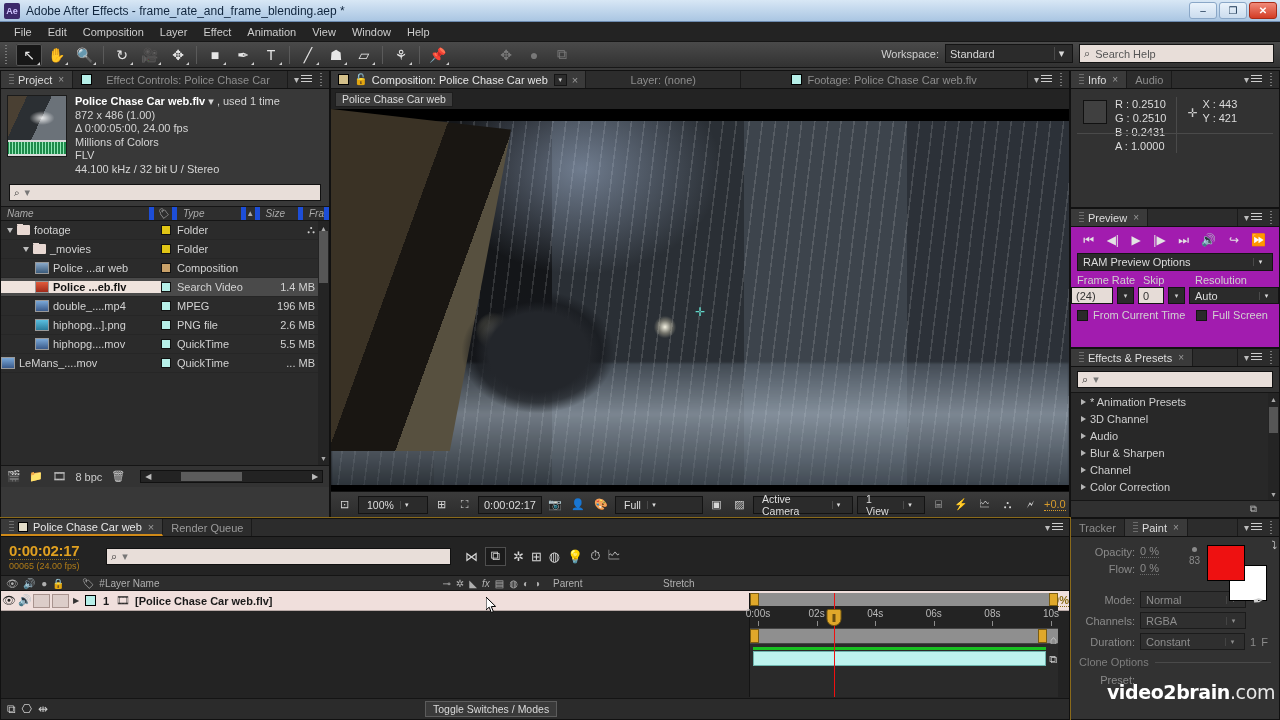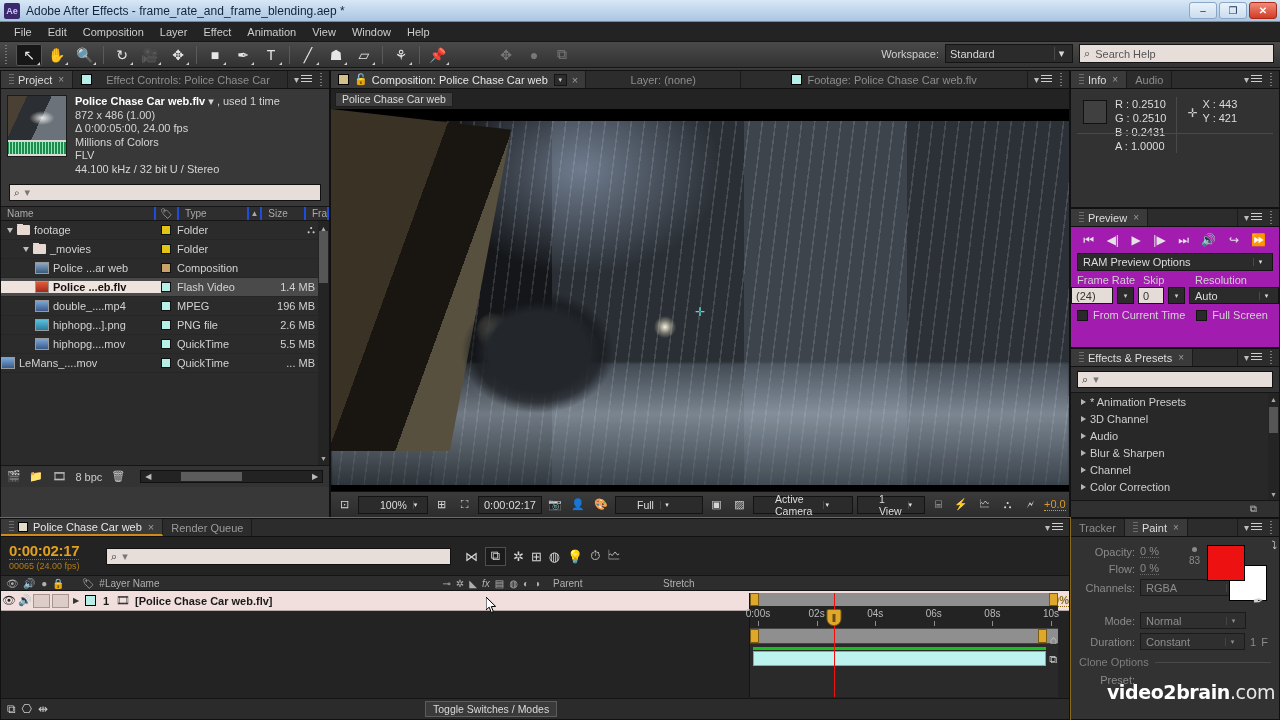--- a/index.html
+++ b/index.html
@@ -86,21 +86,21 @@
   .proj-thumb .aud::after{content:"";position:absolute;left:0;right:0;top:2px;height:12px;
     background:repeating-linear-gradient(to right,#1e8a4b 0 1px,#8fe8b5 1px 2px,#1e8a4b 2px 3px);}
   .proj-meta{font-size:11px;line-height:13.5px;color:#d4d4d4;}
   .proj-meta .nm{font-weight:bold;color:#fff;}
   .proj-search{margin:4px 8px 5px 8px;height:17px;background:#e8ded9;border:1px solid #111;
     display:flex;align-items:center;padding-left:4px;color:#555;font-size:11px;}
   .proj-search .mag{font-size:10px;margin-right:3px;color:#333;}
 
   .lhead{height:15px;background:#2e2e2e;border-top:1px solid #151515;border-bottom:1px solid #151515;
     display:flex;align-items:center;font-size:10px;color:#aaa;}
-  .lhead .c{border-right:2px solid #1d4ed8;height:100%;display:flex;align-items:center;padding-left:6px;}
+  .lhead .c{border-right:5px solid #1d4ed8;height:100%;display:flex;align-items:center;padding-left:6px;font-style:italic;}
   .rowlist{background:#2b2b2b;height:244px;overflow:hidden;position:relative;}
   .frow{height:19px;display:flex;align-items:center;font-size:11px;color:#d2d2d2;
     border-bottom:1px solid #262626;}
   .frow.sel{background:#4a4a4a;}
   .frow.sel .fname{background:#efe3dd;color:#111;font-weight:bold;padding:0 20px;}
   .frow .fname{flex:1;white-space:nowrap;overflow:hidden;}
   .frow .ftype{width:88px;}
   .frow .fsize{width:58px;text-align:right;padding-right:8px;}
   .cbox{width:10px;height:10px;margin-right:6px;flex:none;}
   .ico{width:14px;height:12px;margin-right:4px;flex:none;display:inline-block;}
@@ -150,21 +150,21 @@
     .vframe .car{position:absolute;left:108px;top:168px;width:180px;height:150px;
       background:radial-gradient(ellipse 90px 72px at 55% 50%, #23262b 0 55%, rgba(20,22,26,.65) 70%, transparent 85%);}
     .vframe .topdark{position:absolute;left:0;top:0;right:0;height:12px;background:#000;}
     .vframe .botdark{position:absolute;left:0;bottom:0;right:0;height:6px;background:#000;}
   .vcursor{position:absolute;left:364px;top:196px;color:#5fd6c8;font-size:12px;}
   .comp-foot{height:26px;background:linear-gradient(#3b3b3b,#2c2c2c);display:flex;align-items:center;
     padding-left:4px;gap:4px;border-top:1px solid #111;}
   .cf-btn{width:19px;height:18px;display:flex;align-items:center;justify-content:center;
     color:#d6d6d6;font-size:11px;}
   .cf-dd{background:#2b2b2b;border:1px solid #131313;height:18px;display:flex;align-items:center;
-    padding:0 21px;color:#dedede;font-size:10.5px;}
+    padding:0 8px;color:#dedede;font-size:10.5px;}
   .cf-dd .arw{margin-left:6px;width:13px;text-align:center;border-left:1px solid #4a4a4a;font-size:7px;}
   .cf-time{background:#2b2b2b;border:1px solid #131313;height:18px;display:flex;align-items:center;
     padding:0 5px;color:#dcdcdc;font-size:11px;}
   .cf-amt{color:#d69b2c;font-size:11px;border-bottom:1px dotted #d69b2c;}
 
   
   #infoPanel{left:1070px;top:70px;width:210px;height:138px;background:#323232;}
   .info-body{display:flex;padding:8px 6px;}
   .info-sw{width:24px;height:24px;background:#404040;border:1px solid #111;margin:3px 8px 0 6px;}
   .info-rgb{font-size:11px;line-height:14px;color:#dcdcdc;}
@@ -459,21 +459,21 @@
             <span class="cbox" style="background: rgb(201, 161, 105); border: 1px solid rgb(17, 17, 17);"></span>
             <span class="ftype">Composition</span>
             <span class="fsize"></span>
           </div>
           <div class="frow sel">
             <div class="fname" style="display: flex; align-items: center; padding-left: 34px; width: 160px; flex: 0 0 auto;">
               <span class="ico" style="border: 1px solid rgb(153, 153, 153); background: linear-gradient(rgb(224, 90, 58), rgb(160, 42, 26));"></span>
               <span>Police ...eb.flv</span>
             </div>
             <span class="cbox" style="background: rgb(182, 239, 232); border: 1px solid rgb(17, 17, 17);"></span>
-            <span class="ftype">Flash Video</span>
+            <span class="ftype">Search Video</span>
             <span class="fsize">1.4 MB</span>
           </div>
           <div class="frow">
             <div class="fname" style="display: flex; align-items: center; padding-left: 34px; width: 160px; flex: 0 0 auto;">
               <span class="ico" style="border: 1px solid rgb(153, 153, 153); background: linear-gradient(rgb(122, 168, 216), rgb(58, 90, 138));"></span>
               <span>double_....mp4</span>
             </div>
             <span class="cbox" style="background: rgb(182, 239, 232); border: 1px solid rgb(17, 17, 17);"></span>
             <span class="ftype">MPEG</span>
             <span class="fsize">196 MB</span>
@@ -762,32 +762,32 @@
       <div class="dot"></div>
       <span>83</span>
     </div>
     <div class="colorbox">
       <div class="bgc"></div>
       <div class="fg"></div>
       <div class="swp">⤵</div>
     </div>
     <div class="eyedrop">✒</div>
 
+    <div class="pt-row" style="margin-top:12px">
+      <span class="pt-lbl">Mode:</span>
+      <div class="pt-dd" style="max-width:110px">
+        <span>Normal</span>
+        <span class="arw">▾</span>
+      </div>
+      <span style="width:22px"></span>
+    </div>
     <div class="pt-row">
       <span class="pt-lbl">Channels:</span>
       <div class="pt-dd" style="max-width:110px">
         <span>RGBA</span>
-        <span class="arw">▾</span>
-      </div>
-      <span style="width:22px"></span>
-    </div>
-    <div class="pt-row" style="margin-top:12px">
-      <span class="pt-lbl">Mode:</span>
-      <div class="pt-dd" style="max-width:110px">
-        <span>Normal</span>
         <span class="arw">▾</span>
       </div>
       <span style="width:22px"></span>
     </div>
     <div class="pt-row">
       <span class="pt-lbl">Duration:</span>
       <div class="pt-dd" style="max-width:105px">
         <span>Constant</span>
         <span class="arw">▾</span>
       </div>

